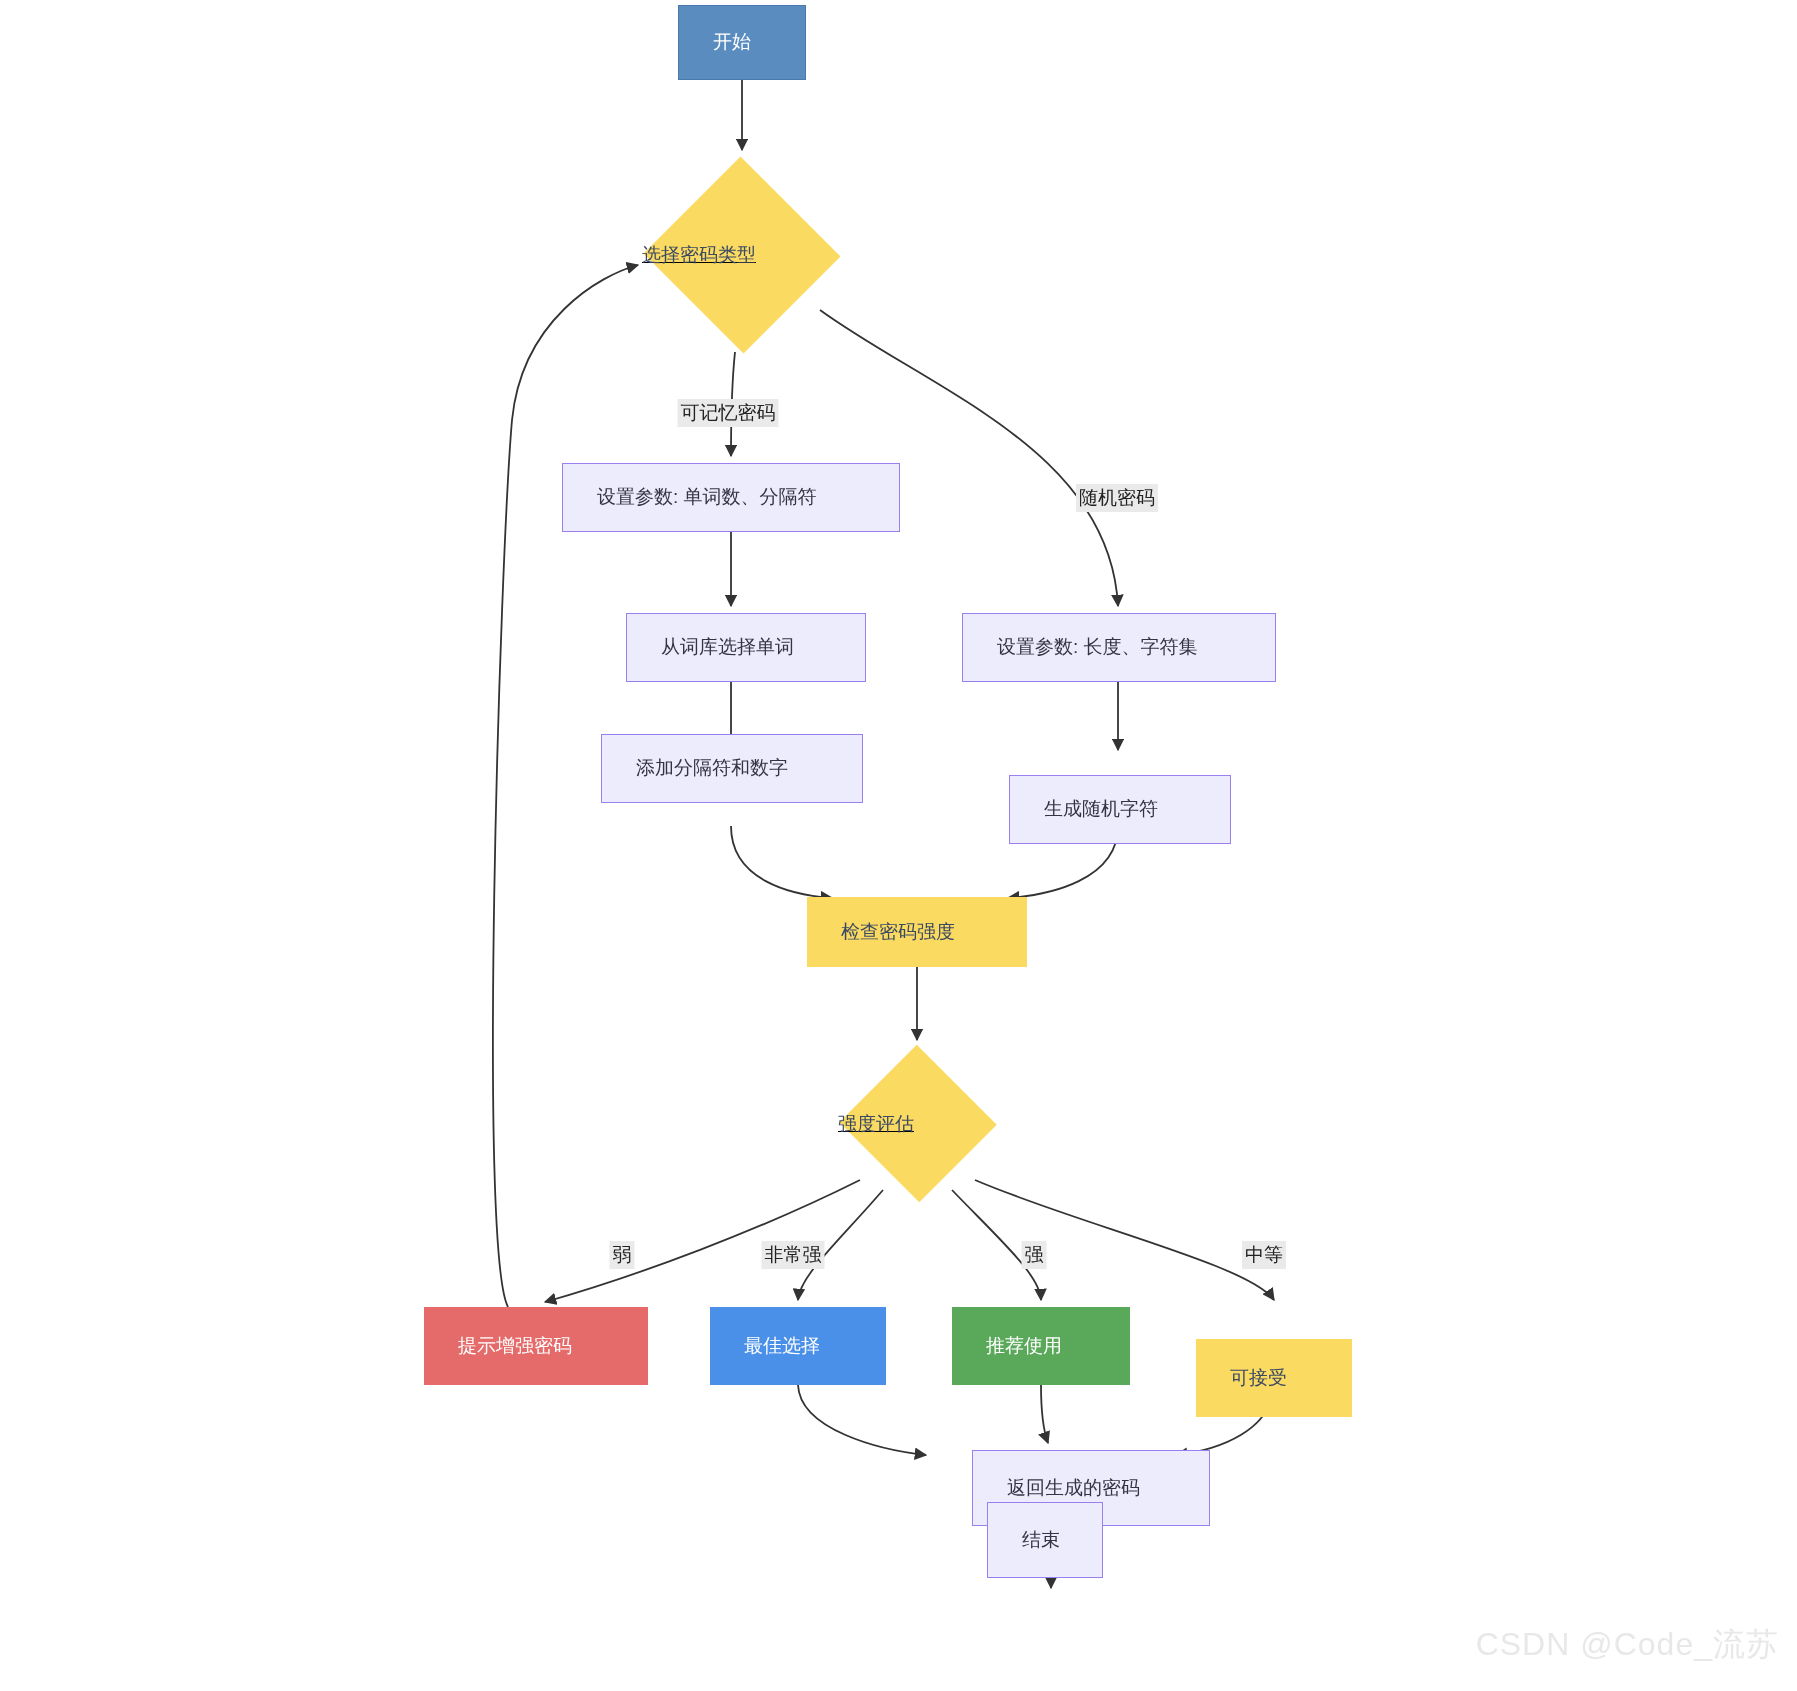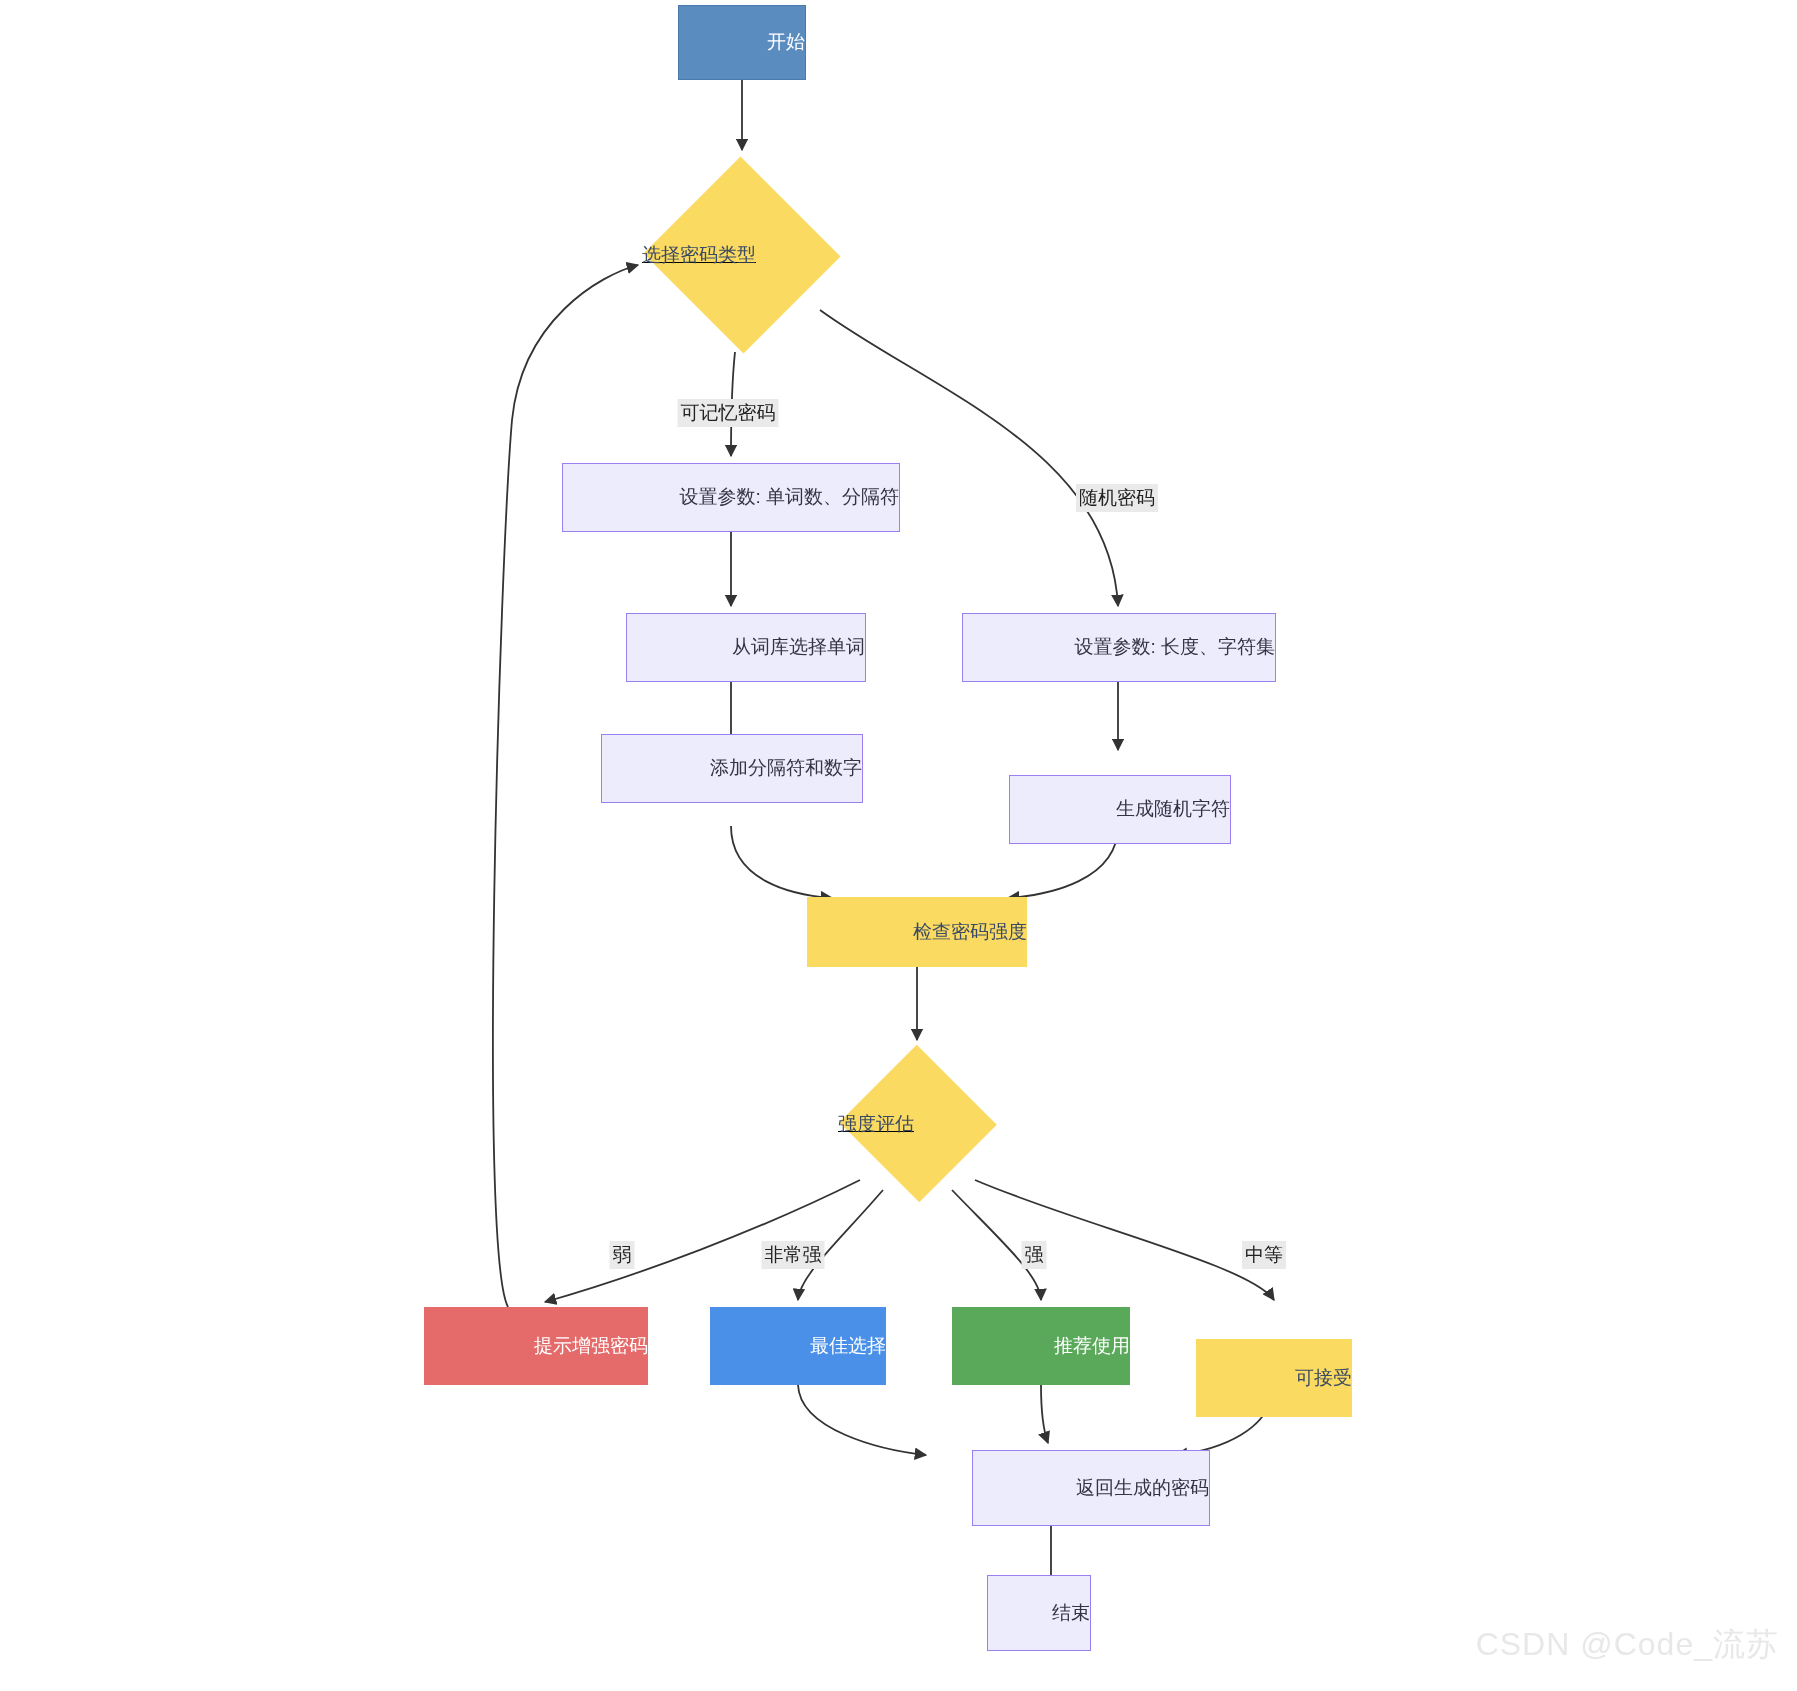--- a/index.html
+++ b/index.html
@@ -23,25 +23,26 @@
     top: 0;
     width: 1797px;
     height: 1691px;
     pointer-events: none;
   }
   .node {
     position: absolute;
     box-sizing: border-box;
     display: flex;
     align-items: center;
-    justify-content: flex-end;
+    justify-content: flex-start;
     text-align: center;
     line-height: 1.2;
     font-size: 19px;
     white-space: nowrap;
+    padding-left: 34px;
   }
   .node.process {
     background: #ececfd;
     border: 1.4px solid #9a7ff0;
     color: #333344;
   }
   .node.decision-box {
     background: #fada61;
     border: none;
     color: #3b4a63;
@@ -215,21 +216,21 @@
   </div>
 
   <div class="node warn-box" style="left:1196px; top:1307px; width:156px; height:78px;">
     <span>可接受</span>
   </div>
 
   <div class="node process" style="left:972px; top:1450px; width:238px; height:76px;">
     <span>返回生成的密码</span>
   </div>
 
-  <div class="node process" style="left:987px; top:1575px; width:104px; height:76px;">
+  <div class="node process" style="left:987px; top:1502px; width:116px; height:76px;">
     <span>结束</span>
   </div>
 
   <div class="edge-label" style="left:728px; top:413px;">可记忆密码</div>
 
   <div class="edge-label" style="left:1117px; top:498px;">随机密码</div>
 
   <div class="edge-label" style="left:622px; top:1255px;">弱</div>
 
   <div class="edge-label" style="left:793px; top:1255px;">非常强</div>

